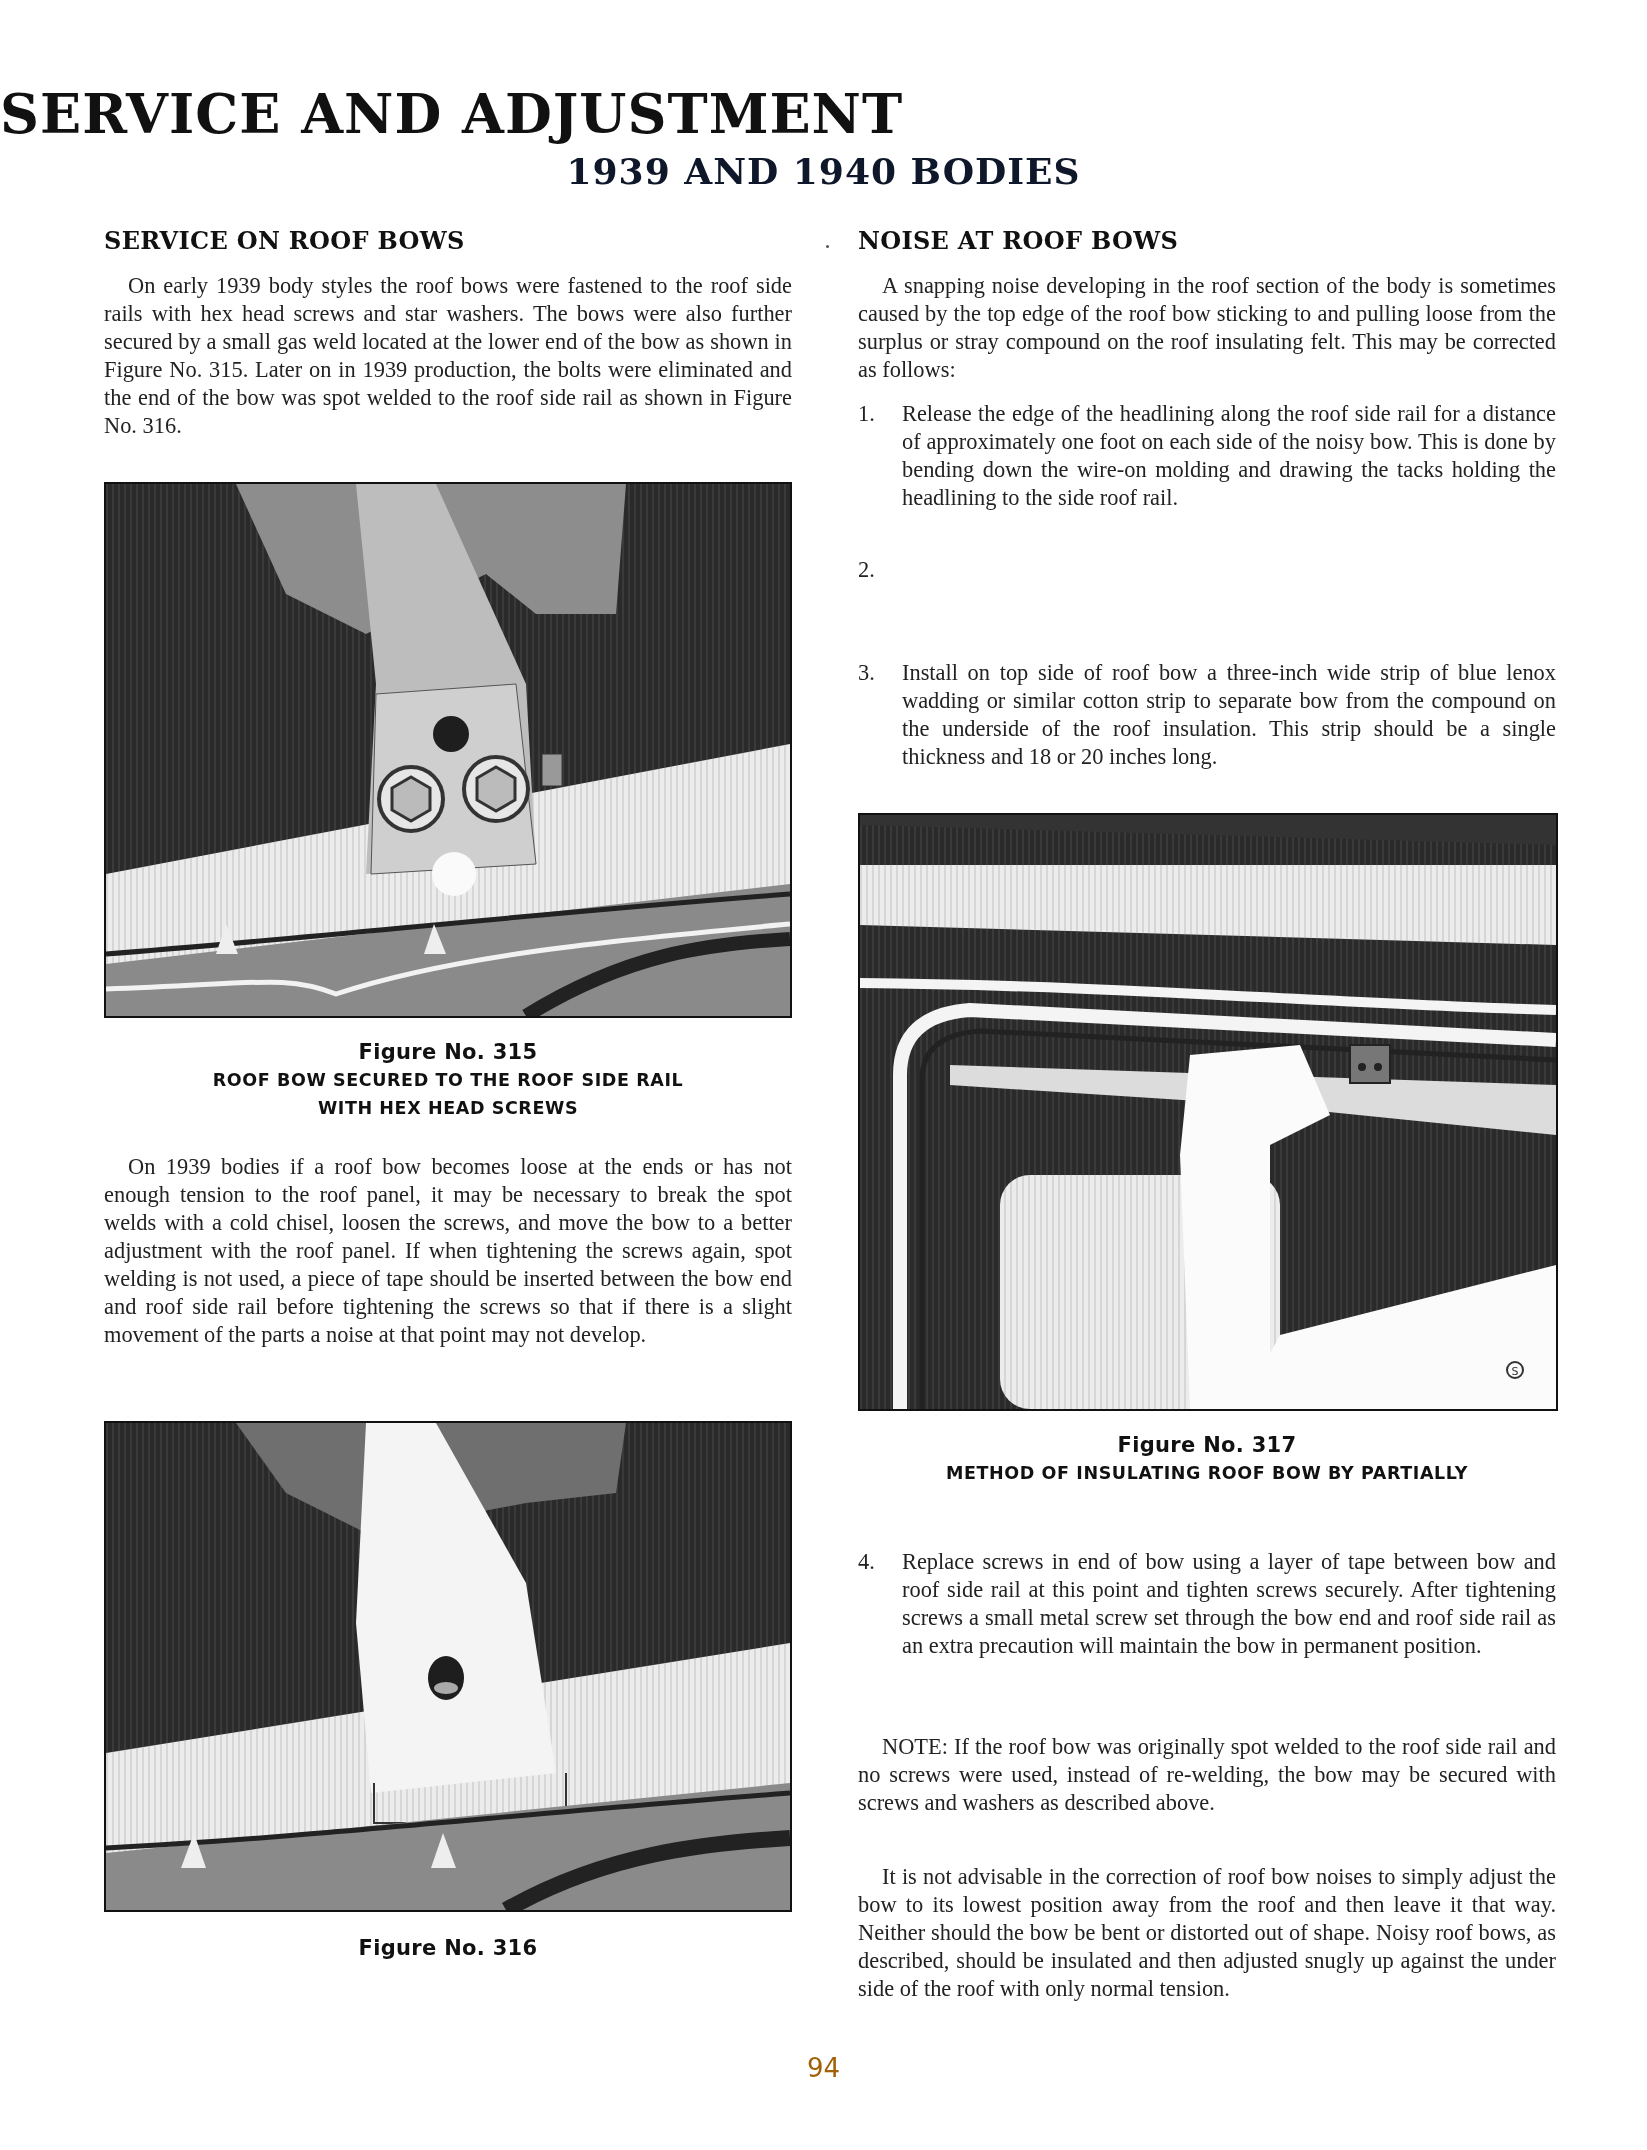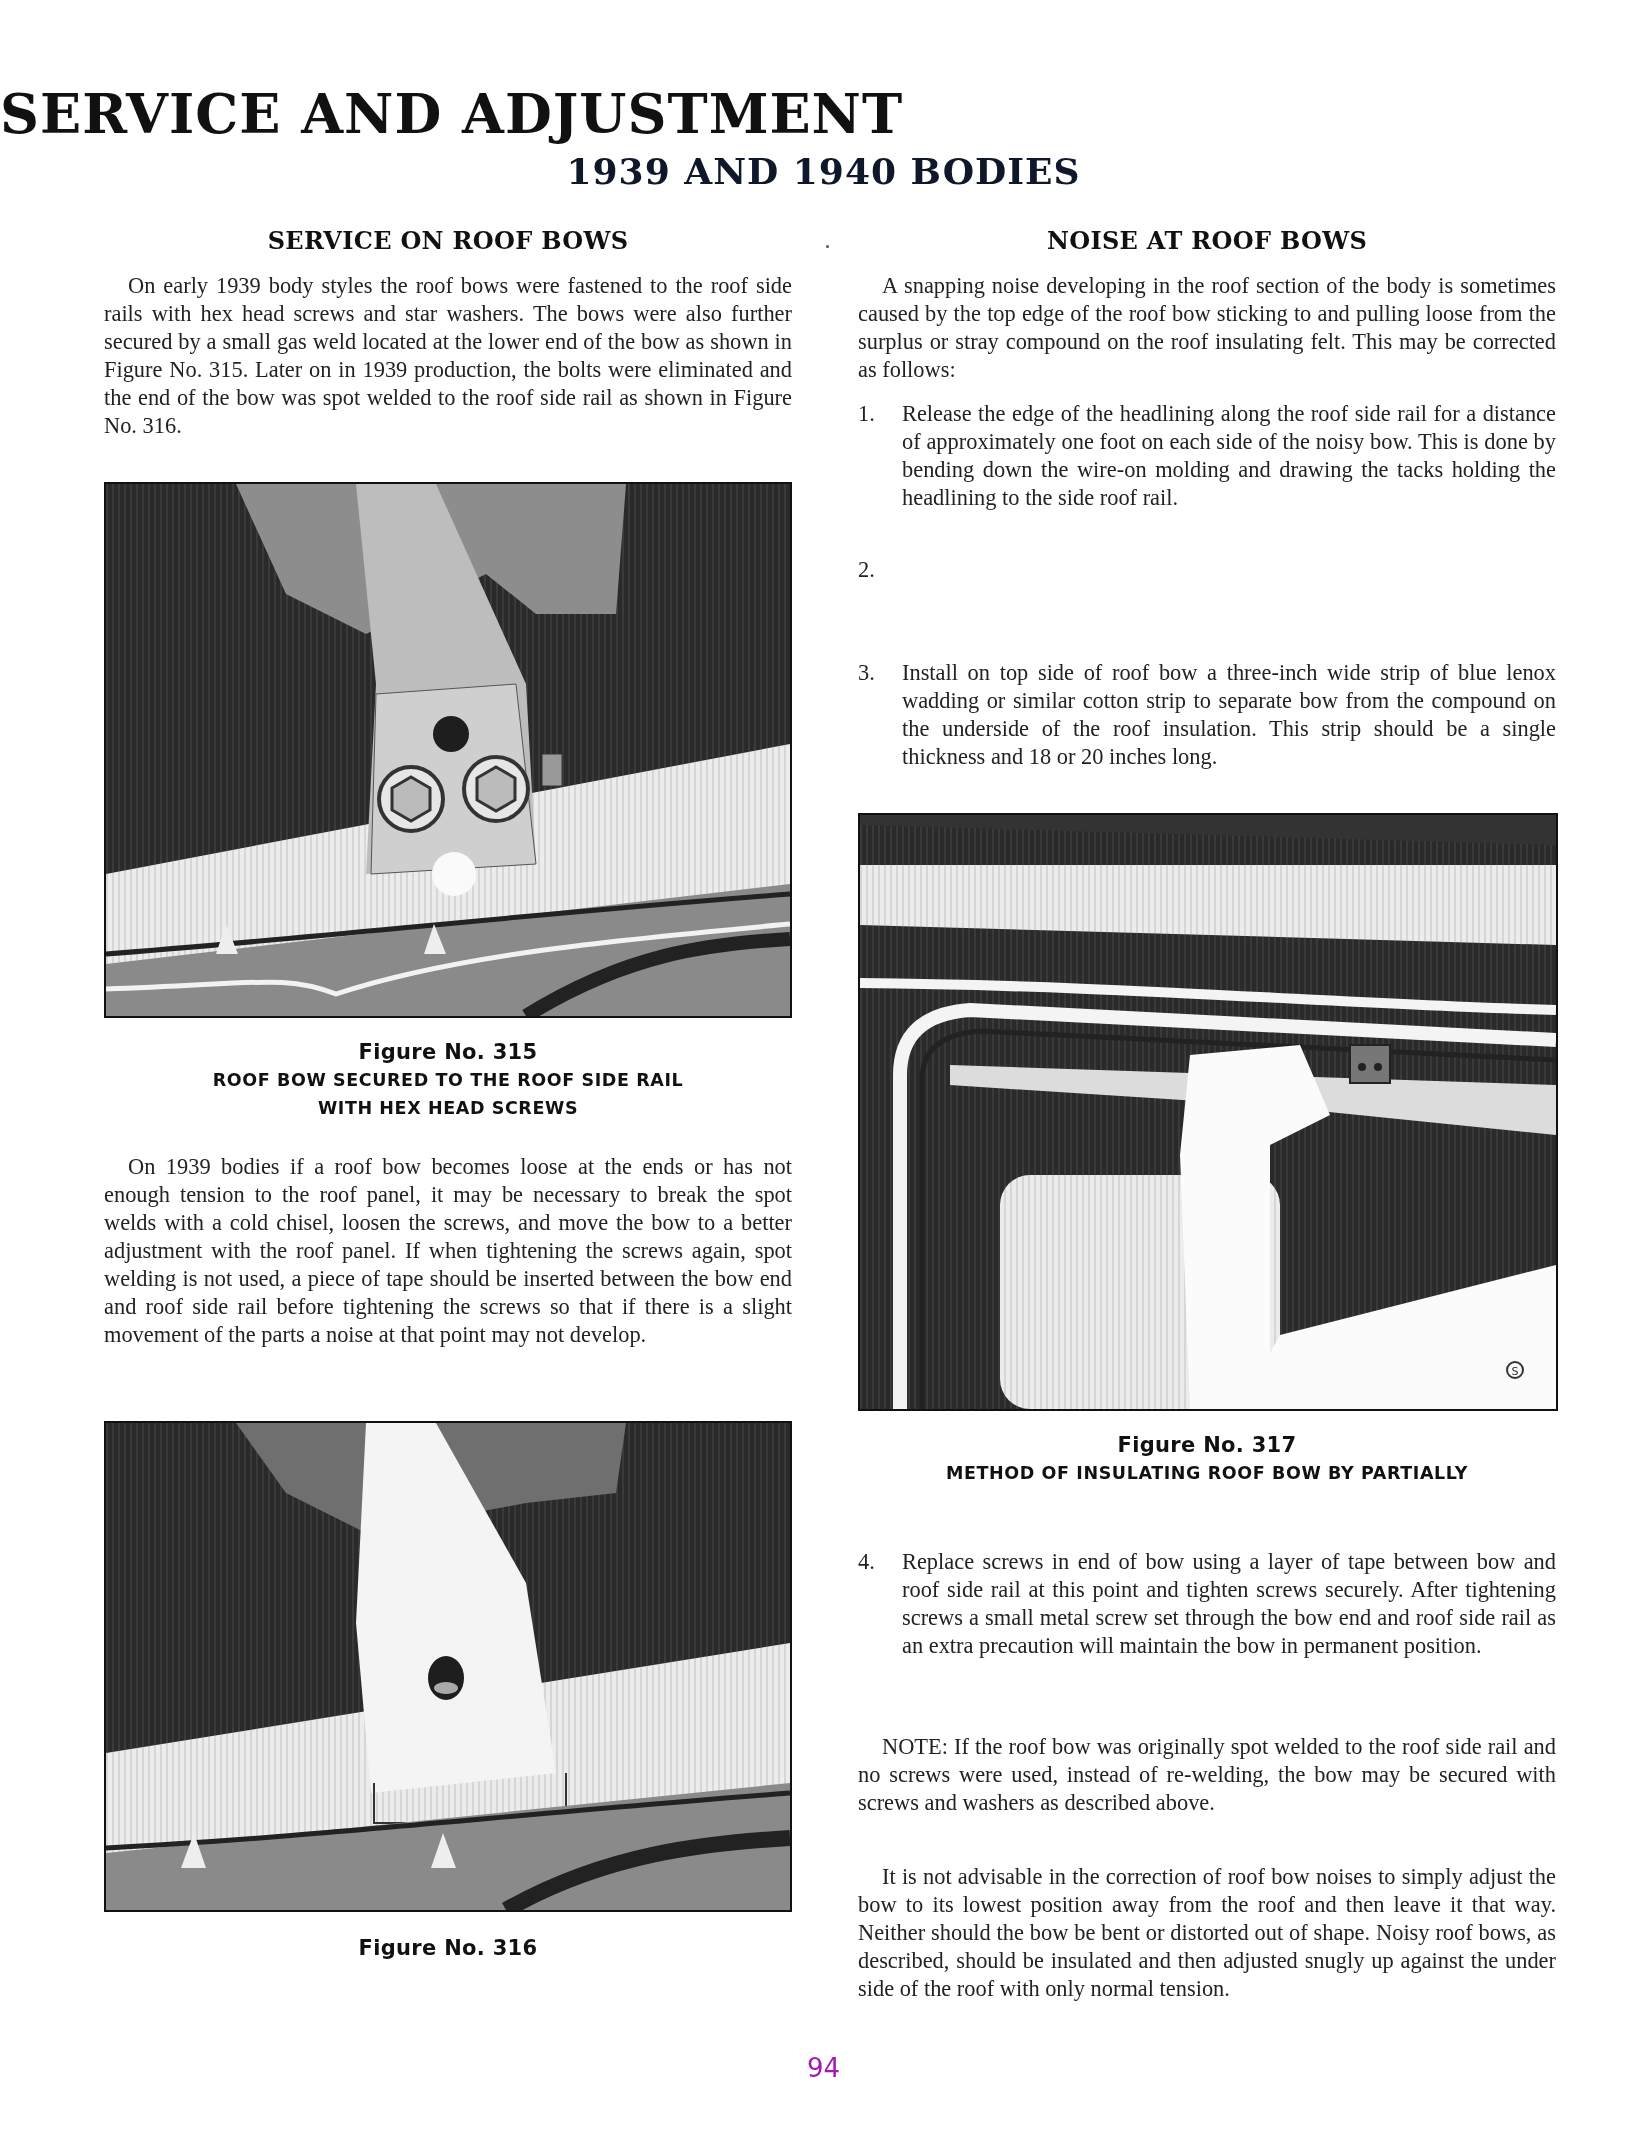--- a/index.html
+++ b/index.html
@@ -13,21 +13,21 @@
     font-family: "DejaVu Serif", serif; font-weight: bold;
     font-size: 54px; letter-spacing: 1px; color: #111;
   }
   .sub-title {
     left: 0; width: 1647px; top: 150px; text-align: center;
     font-family: "DejaVu Serif", serif; font-weight: bold;
     font-size: 36px; letter-spacing: 1px; color: #0f172a;
   }
   .col-head {
     font-family: "DejaVu Serif", serif; font-weight: bold;
-    font-size: 24px; text-align: center; color: #111;
+    font-size: 24px; color: #111;
     letter-spacing: 0.3px;
   }
   .body-text {
     font-family: "Liberation Serif", "DejaVu Serif", serif;
     font-size: 22.4px; line-height: 28px; text-align: justify;
     color: #222;
   }
   .para { text-indent: 24px; margin: 0; }
   .list-item { position: relative; padding-left: 44px; margin: 0; }
   .list-num { position: absolute; left: 0; top: 0; }
@@ -36,21 +36,21 @@
     background: #444;
   }
   .caption {
     text-align: center;
     font-family: "DejaVu Sans", sans-serif; font-weight: bold;
     color: #111; font-size: 17.5px; line-height: 28px; letter-spacing: 0.6px;
   }
   .caption .fig { font-size: 21px; letter-spacing: 0.3px; }
   .page-num {
     left: 0; width: 1647px; top: 2053px; text-align: center;
-    font-family: "DejaVu Sans", sans-serif; font-size: 26px; color: #a21caf;
+    font-family: "DejaVu Sans", sans-serif; font-size: 26px; color: #a16207;
   }
   .stray-dot { width: 3px; height: 3px; background: #555; border-radius: 50%; }
 </style>
 </head>
 <body>
 
 <div class="abs main-title">SERVICE AND ADJUSTMENT</div>
 <div class="abs sub-title">1939 AND 1940 BODIES</div>
 
 <div class="abs col-head" style="left:104px; width:688px; top:226px;">SERVICE ON ROOF BOWS</div>

